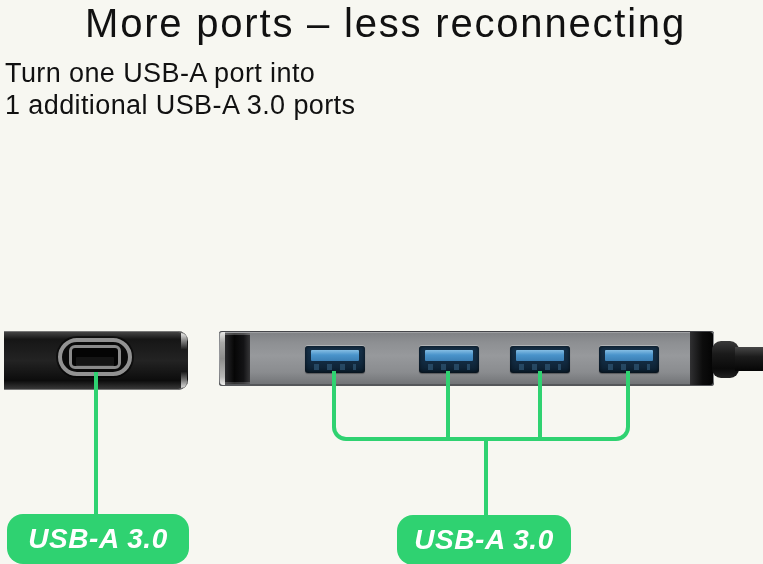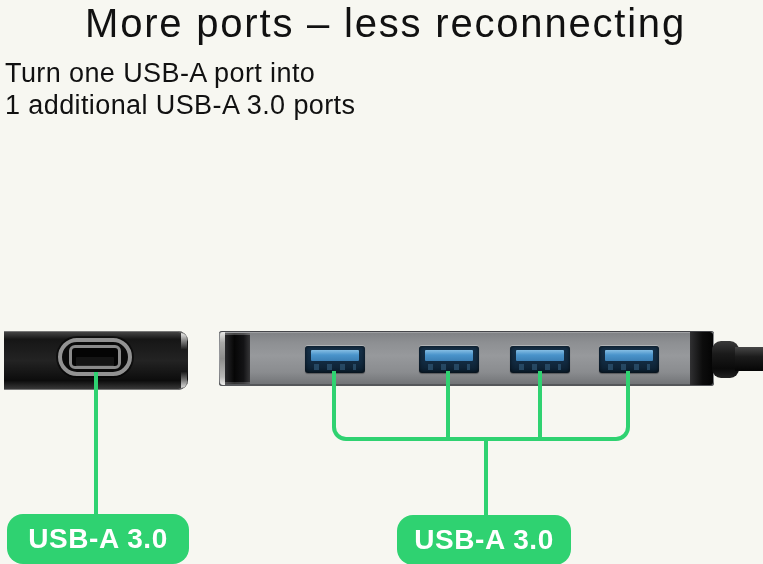--- a/index.html
+++ b/index.html
@@ -117,21 +117,21 @@
     background:transparent;
   }
   .inner-a{left:442px;top:367px;width:4px;height:67px;}
   .inner-b{left:534px;top:367px;width:4px;height:67px;}
   .stem{left:480px;top:433px;width:4px;height:80px;}
 
   
   .pill{
     position:absolute;height:50px;border-radius:16px;background:var(--green);
     display:flex;align-items:center;justify-content:center;z-index:6;
-    color:#ffffff;font-size:28px;font-weight:700;letter-spacing:.6px;white-space:nowrap;
+    color:#ffffff;font-size:28px;font-weight:700;letter-spacing:.6px;white-space:nowrap;font-style:italic;
   }
   .pill-left{left:3px;top:510px;width:182px;}
   .pill-right{left:393px;top:511px;width:174px;}
 </style>
 </head>
 <body>
 
 <div class="stage">
 
   <h1 class="title">More ports – less reconnecting</h1>

